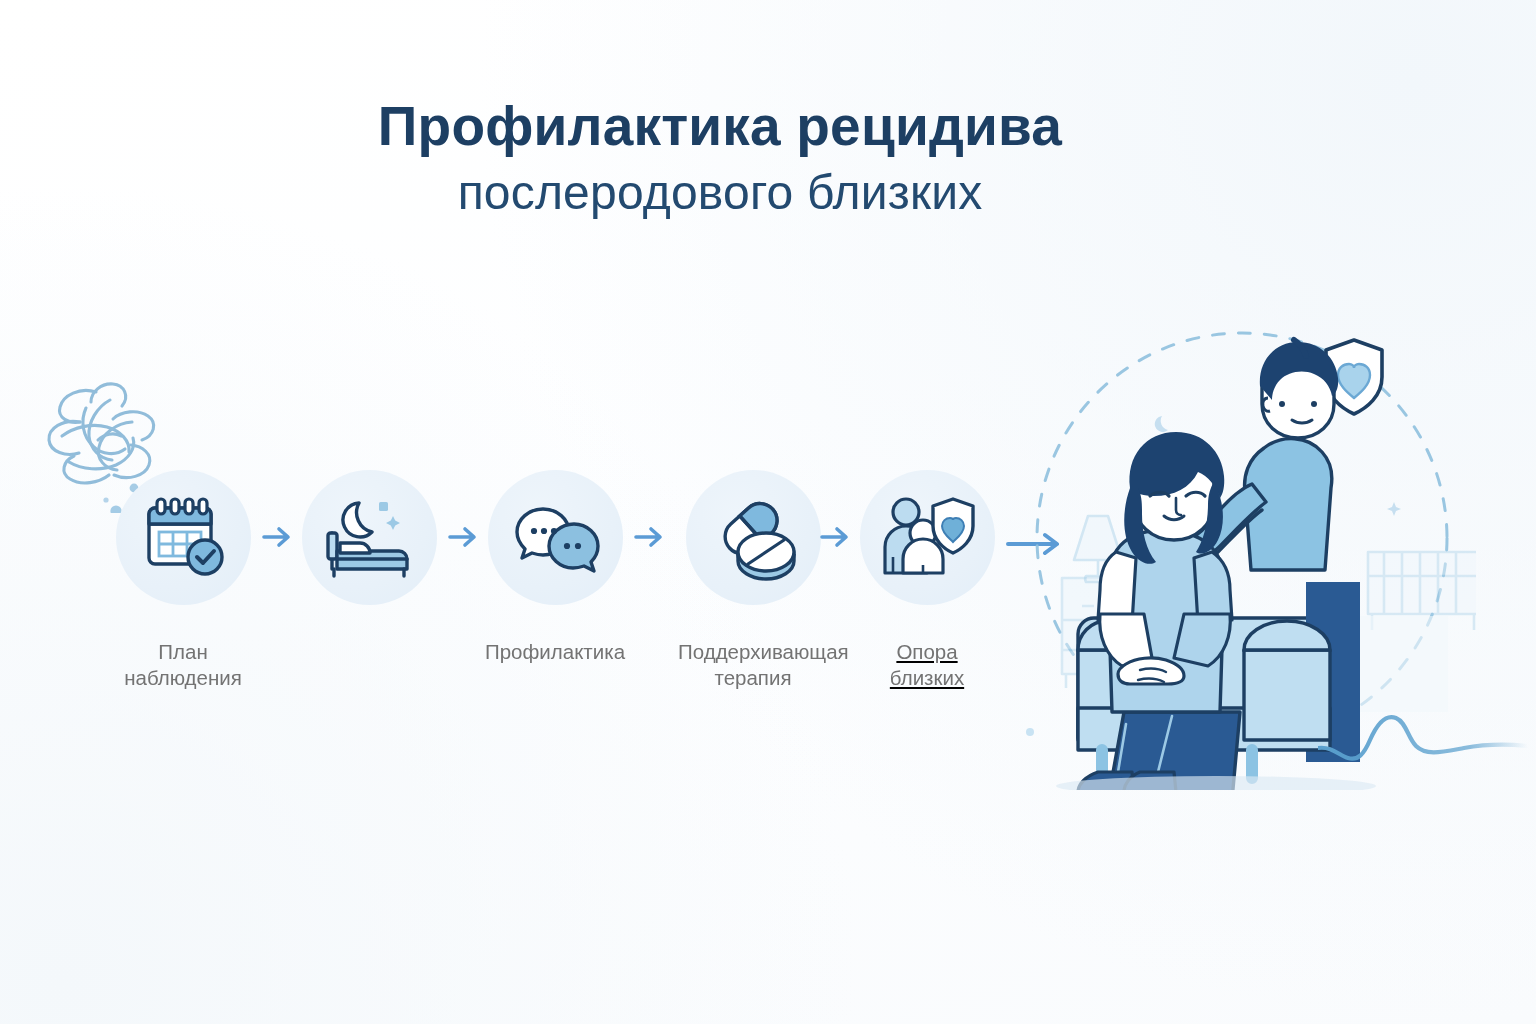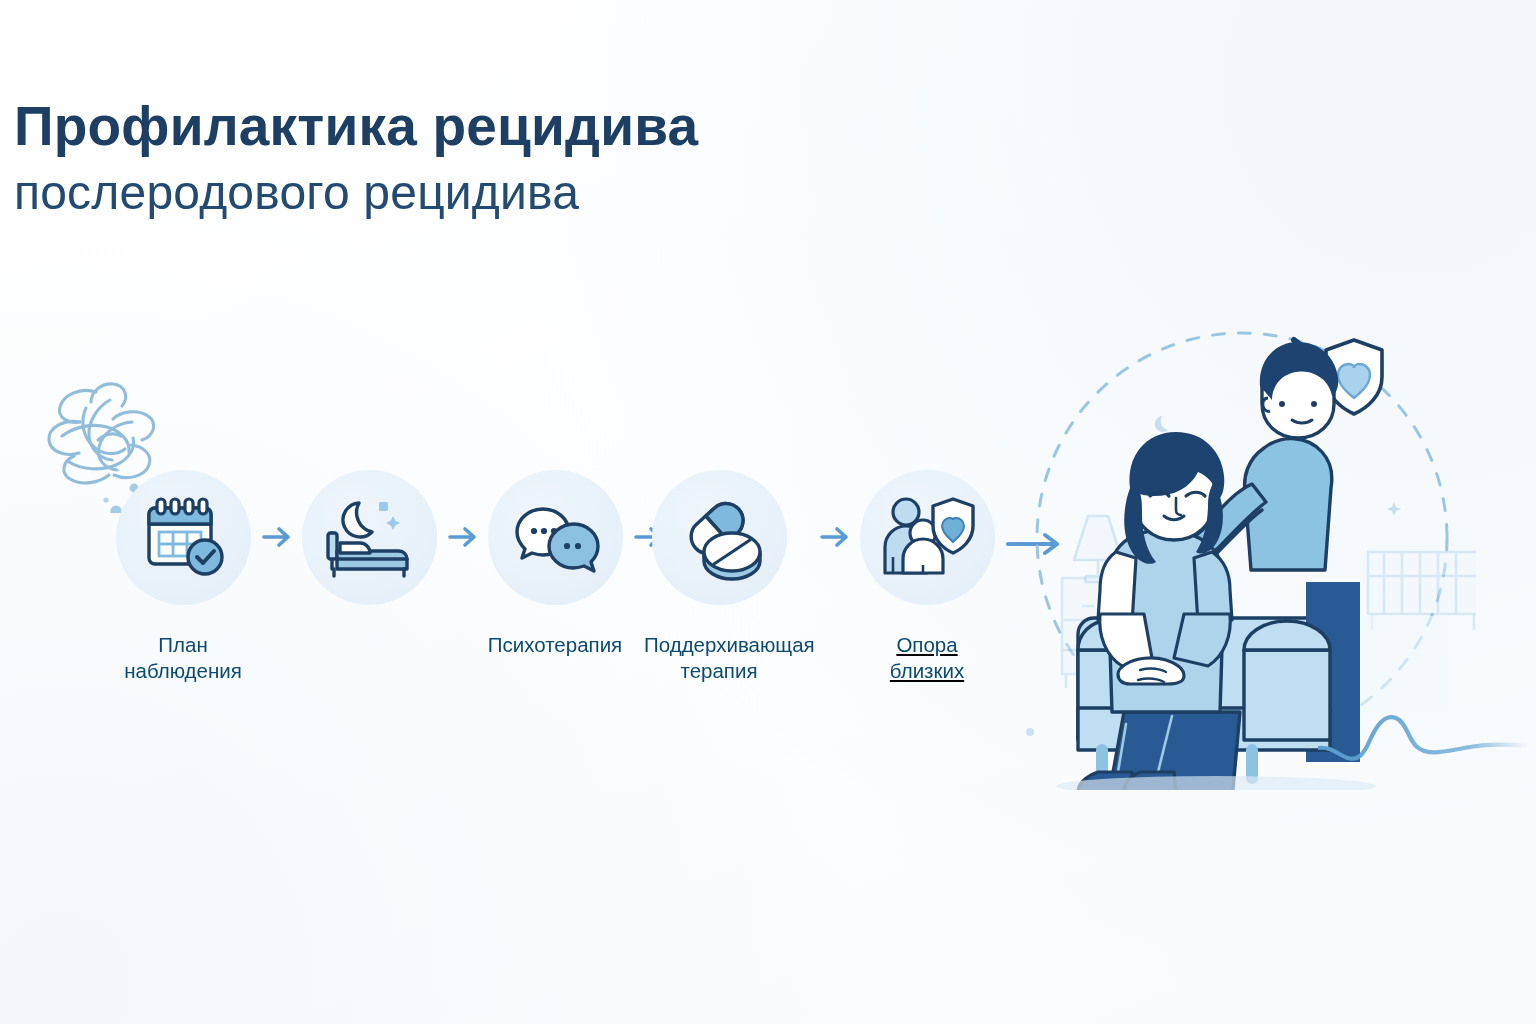--- a/index.html
+++ b/index.html
@@ -8,60 +8,60 @@
     background:
       radial-gradient(circle at 92% 8%, #f2f7fb 0%, rgba(242,247,251,0) 55%),
       radial-gradient(circle at 4% 96%, #f4f8fb 0%, rgba(244,248,251,0) 45%),
       linear-gradient(160deg,#ffffff 0%,#fdfeff 45%,#f9fbfd 100%);
     font-family:"Liberation Sans","DejaVu Sans",sans-serif;
     overflow:hidden;position:relative;
   }
   .stage{position:absolute;inset:0;}
 
   
-  .title-block{position:absolute;left:14px;top:98px;width:1440px;}
+  .title-block{position:absolute;left:0;top:98px;width:1440px;text-align:center;}
   .title-line1{
     font-size:55px;font-weight:700;color:#1d3f63;letter-spacing:.2px;
     line-height:1.05;white-space:nowrap;
   }
   .title-line2{
     font-size:48px;font-weight:400;color:#234a70;letter-spacing:.2px;
     line-height:1.18;margin-top:9px;white-space:nowrap;
   }
 
   
   .steps{position:absolute;left:108px;top:470px;width:925px;height:215px;}
   .step{position:absolute;top:0;width:150px;text-align:center;}
   .step-circle{
     width:135px;height:135px;margin:0 auto;border-radius:50%;
     background:radial-gradient(circle at 38% 32%,#eef5fb 0%,#e8f1f9 60%,#e3eef8 100%);
     display:flex;align-items:center;justify-content:center;
   }
   .step-label{
-    margin-top:27px;font-size:20.5px;line-height:1.28;color:#0c4a6e;
+    margin-top:34px;font-size:20.5px;line-height:1.28;color:#737373;
     font-weight:400;white-space:pre-line;
   }
   .arrow{position:absolute;top:52px;width:34px;height:30px;}
 
   
   .scribble{position:absolute;left:34px;top:378px;}
 
   
   .scene{position:absolute;left:1016px;top:320px;width:460px;height:470px;}
   .long-arrow{position:absolute;left:1005px;top:528px;}
   .wave{position:absolute;left:1318px;top:690px;}
 </style>
 </head>
 <body>
 
 <div class="stage">
 
   <div class="title-block">
     <div class="title-line1">Профилактика рецидива</div>
-    <div class="title-line2">послеродового рецидива</div>
+    <div class="title-line2">послеродового близких</div>
   </div>
 
   <div class="scribble">
     <svg width="140" height="135" viewBox="0 0 140 135" fill="none">
       <g stroke="#7fb2d4" stroke-width="3.1" stroke-linecap="round" opacity=".85" fill="none">
         <path d="M62 14c-16-5-33 3-36 15-3 11 9 17 20 15"></path>
         <path d="M46 44c-17-3-32 6-31 18 1 12 17 17 30 13"></path>
         <path d="M40 78c-11 5-14 17-4 23 11 7 29 4 39-4"></path>
         <path d="M80 97c14 6 31 1 35-10 4-11-7-19-18-20"></path>
         <path d="M108 62c12-4 16-17 6-24-10-7-27-5-35 3"></path>
@@ -144,30 +144,30 @@
           <path d="M0 26c0 12 11 22 24 22 4 0 8-1 11-2l10 5-3-9c4-4 7-10 7-16C49 14 38 4 25 4S0 14 0 26z" transform="translate(40,22)" fill="#8cc0e0" stroke="#1d3f63" stroke-width="3.4" stroke-linejoin="round"></path>
           <g fill="#1d3f63">
             <circle cx="25" cy="33" r="3.1"></circle>
               <circle cx="35" cy="33" r="3.1"></circle>
               <circle cx="45" cy="33" r="3.1"></circle>
             <circle cx="58" cy="48" r="3.1"></circle>
               <circle cx="69" cy="48" r="3.1"></circle>
           </g>
         </svg>
       </div>
-      <div class="step-label">Психотерапия</div>
+      <div class="step-label">Профилактика</div>
     </div>
 
     <div class="arrow" style="left:524px;">
       <svg width="34" height="30" viewBox="0 0 34 30">
           <path d="M4 15h22M19 7l9 8-9 8" fill="none" stroke="#5b9bd5" stroke-width="3.6" stroke-linecap="round" stroke-linejoin="round"></path>
         </svg>
     </div>
 
-    <div class="step" style="left:536px;">
+    <div class="step" style="left:570px;">
       <div class="step-circle">
         <svg width="92" height="88" viewBox="0 0 92 88">
           <g transform="rotate(-42 44 36)">
             <rect x="16" y="18" width="58" height="34" rx="17" fill="#ffffff" stroke="#1d3f63" stroke-width="3.4"></rect>
             <path d="M45 18h12a17 17 0 010 34H45z" fill="#7fb9de" stroke="#1d3f63" stroke-width="3.4"></path>
             <path d="M45 18v34" stroke="#1d3f63" stroke-width="3.4"></path>
           </g>
           <ellipse cx="59" cy="60" rx="28" ry="19" fill="#9cc9e5" stroke="#1d3f63" stroke-width="3.4"></ellipse>
           <path d="M31 60v7c0 10 13 18 28 18s28-8 28-18v-7" fill="#9cc9e5" stroke="#1d3f63" stroke-width="3.4" stroke-linejoin="round"></path>
           <ellipse cx="59" cy="58" rx="28" ry="19" fill="#ffffff" stroke="#1d3f63" stroke-width="3.4"></ellipse>

